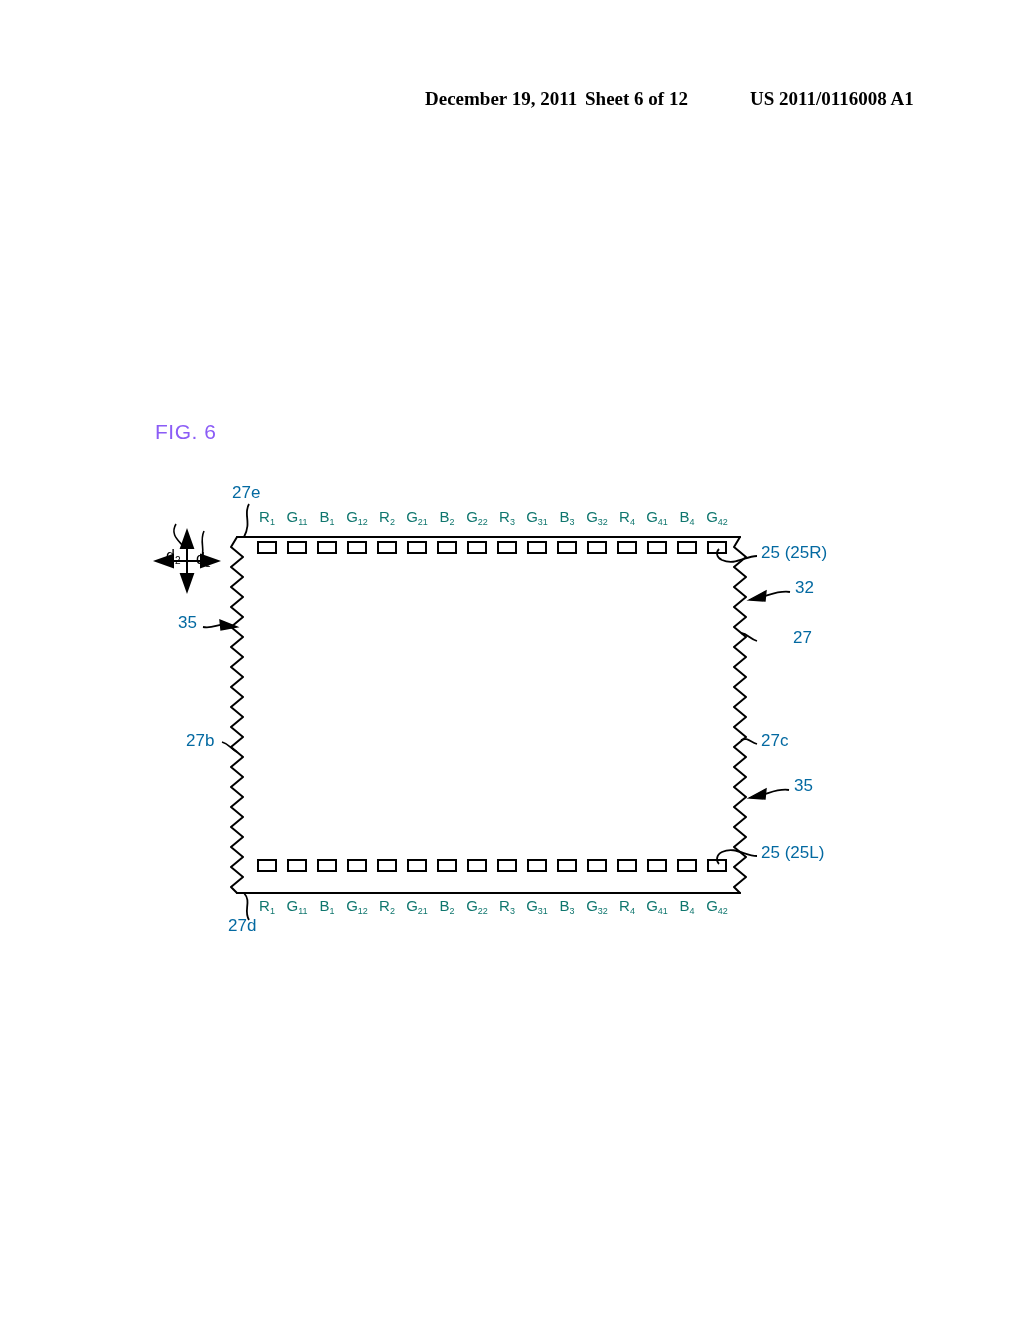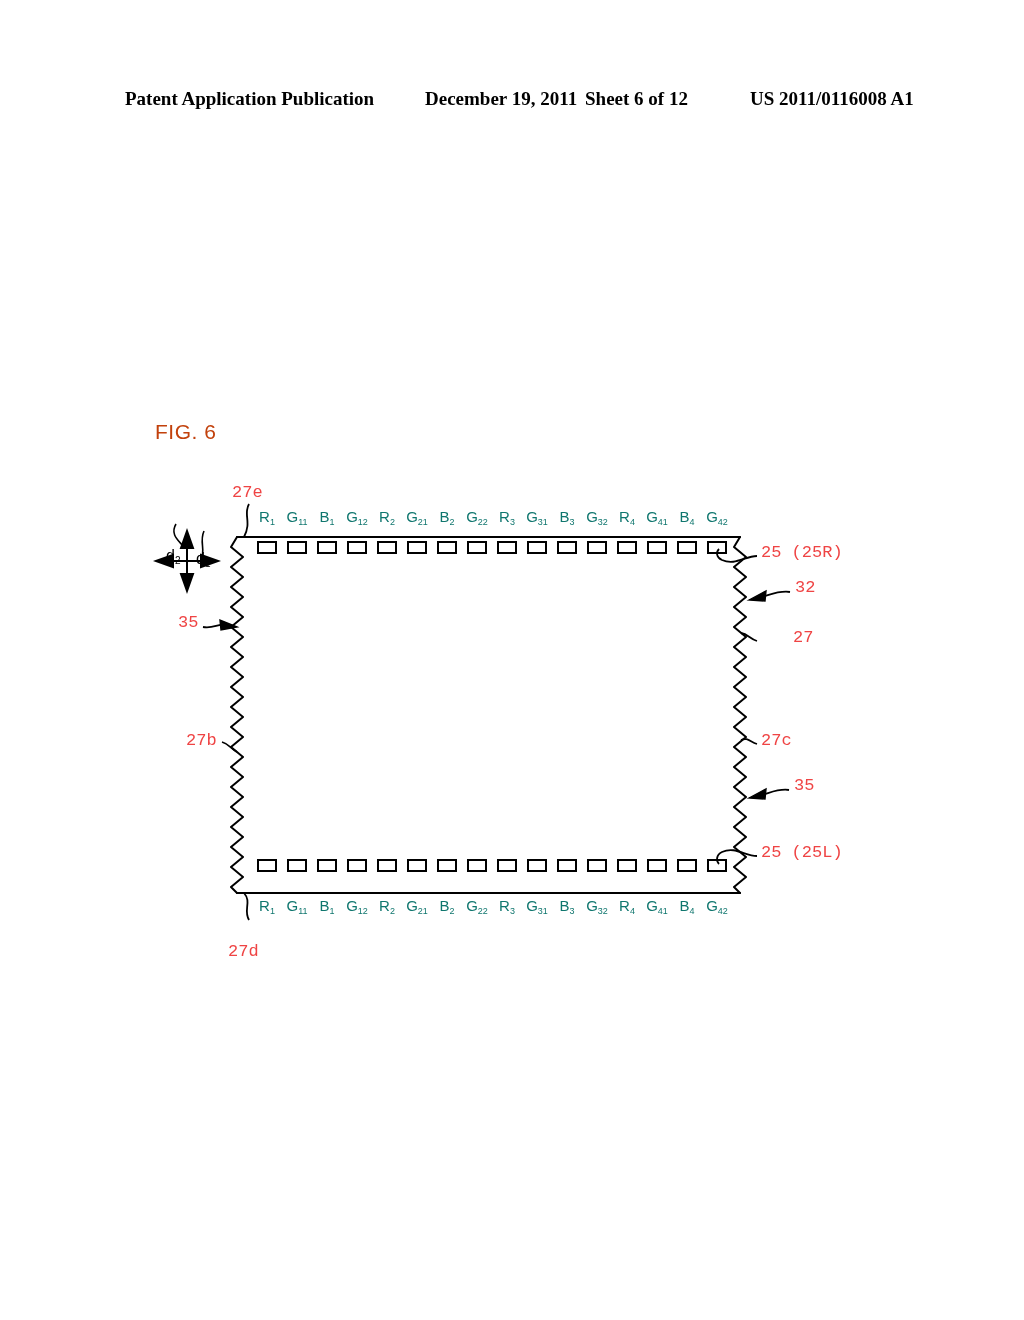--- a/index.html
+++ b/index.html
@@ -36,21 +36,21 @@
   .hdr-num   { left: 703px; margin-left: 47px; }
 
   
   .fig-label {
     position: absolute;
     left: 155px;
     top: 420px;
     font-family: "Liberation Sans", sans-serif;
     font-size: 21px;
     letter-spacing: 0.5px;
-    color: #c2410c;
+    color: #8b5cf6;
   }
 
   
   #drawing {
     position: absolute;
     left: 0;
     top: 0;
     width: 1024px;
     height: 1320px;
   }
@@ -83,33 +83,32 @@
   }
   .pad-label sub {
     font-size: 9px;
     vertical-align: baseline;
     position: relative;
     top: 3px;
   }
 
   .ref {
     position: absolute;
-    font-family: Liberation Mono, monospace;
+    font-family: Liberation Sans, sans-serif;
     font-size: 17px;
-    color: #ef4444;
+    color: #0369a1;
     white-space: nowrap;
   }
 </style>
 </head>
 <body>
 
 <div id="page">
 
   <div class="hdr">
-    <span class="hdr-pub">Patent Application Publication</span>
     <span class="hdr-date">December 19, 2011</span>
     <span class="hdr-sheet">Sheet 6 of 12</span>
     <span class="hdr-num">US 2011/0116008 A1</span>
   </div>
 
   <div class="fig-label">FIG. 6</div>
 
   <div id="drawing">
     <svg width="1024" height="1320" viewBox="0 0 1024 1320" xmlns="http://www.w3.org/2000/svg">
       <g fill="none" stroke="#000" stroke-width="2.2" stroke-linecap="round" stroke-linejoin="round">
@@ -246,21 +245,21 @@
       <div class="pad-label" style="left: 537px; top: 897px;"><span>G</span><sub>31</sub></div>
       <div class="pad-label" style="left: 567px; top: 897px;"><span>B</span><sub>3</sub></div>
       <div class="pad-label" style="left: 597px; top: 897px;"><span>G</span><sub>32</sub></div>
       <div class="pad-label" style="left: 627px; top: 897px;"><span>R</span><sub>4</sub></div>
       <div class="pad-label" style="left: 657px; top: 897px;"><span>G</span><sub>41</sub></div>
       <div class="pad-label" style="left: 687px; top: 897px;"><span>B</span><sub>4</sub></div>
       <div class="pad-label" style="left: 717px; top: 897px;"><span>G</span><sub>42</sub></div>
     </div>
 
   <div class="ref" style="left:232px; top:483px;">27e</div>
-  <div class="ref" style="left:228px; top:916px;margin-top:26px;">27d</div>
+  <div class="ref" style="left:228px; top:916px;">27d</div>
   <div class="ref" style="left:186px; top:731px;">27b</div>
   <div class="ref" style="left:761px; top:628px;margin-left:32px;">27</div>
   <div class="ref" style="left:761px; top:731px;">27c</div>
   <div class="ref" style="left:761px; top:543px;">25 (25R)</div>
   <div class="ref" style="left:761px; top:843px;">25 (25L)</div>
   <div class="ref" style="left:795px; top:578px;">32</div>
   <div class="ref" style="left:794px; top:776px;">35</div>
   <div class="ref" style="left:178px; top:613px;">35</div>
 
 </div>

